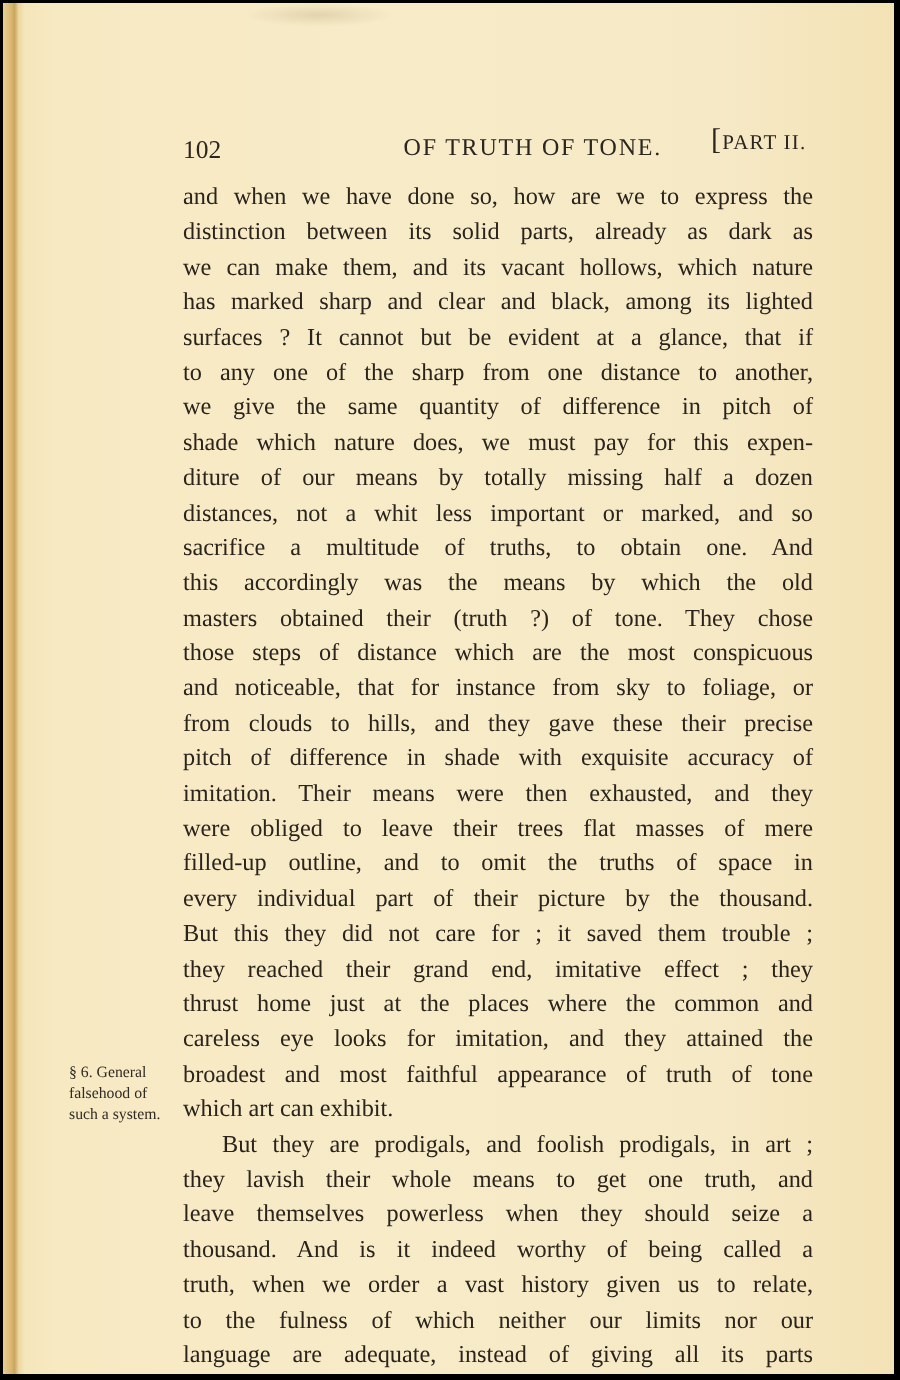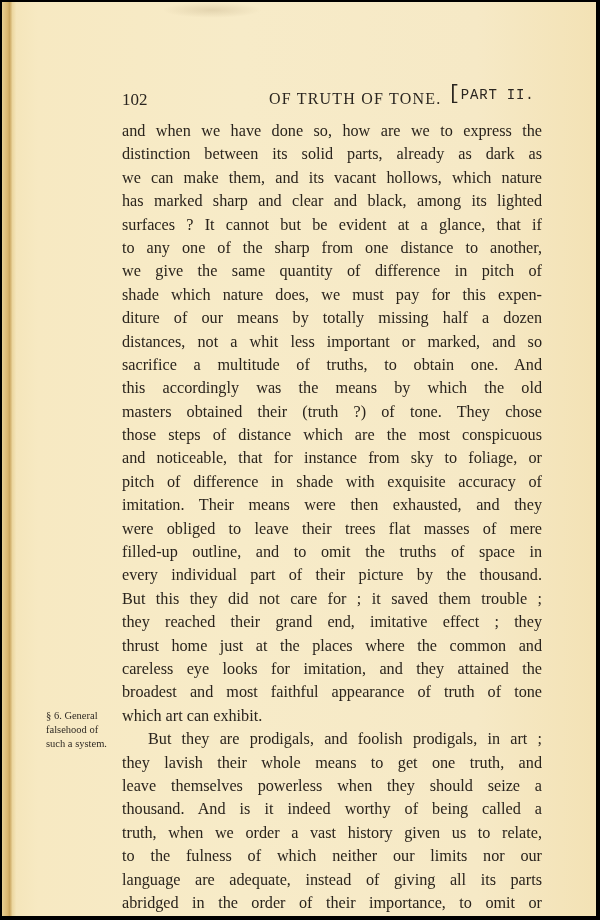--- a/index.html
+++ b/index.html
@@ -21,21 +21,21 @@
   .page::after {
     content:""; position:absolute; left:160px; top:0; width:100px; height:16px;
     background:radial-gradient(ellipse at center,rgba(190,170,130,.35),rgba(0,0,0,0) 70%);
   }
   .running-head {
     position:absolute; left:118px; top:86px; width:436px; height:24px;
     color:#2b2620;
   }
   .page-number { position:absolute; left:2px; top:2px; font-size:17px; }
   .running-title { position:absolute; left:149px; top:2px; font-size:16px; letter-spacing:1.2px; font-variant:small-caps; }
-  .part-label { position:absolute; left:328px; top:-6px; font-size:14px; letter-spacing:0.8px;font-family:Liberation Mono, monospace; }
+  .part-label { position:absolute; left:354px; top:-6px; font-size:14px; letter-spacing:0.8px; }
   .part-label .bracket { font-size:20px; font-weight:normal; }
   .body-text {
     position:absolute; left:120px; top:118px; width:420px;
     color:#2a241d; font-size:16.2px;
   }
   .line {
     height:23.4px; line-height:23.4px; white-space:nowrap;
     text-align:justify; text-align-last:justify;
   }
   .line.last { text-align-last:left; }
@@ -73,20 +73,21 @@
       <div class="line">to any one of the sharp from one distance to another,</div>
       <div class="line">we give the same quantity of difference in pitch of</div>
       <div class="line">shade which nature does, we must pay for this expen-</div>
       <div class="line">diture of our means by totally missing half a dozen</div>
       <div class="line">distances, not a whit less important or marked, and so</div>
       <div class="line">sacrifice a multitude of truths, to obtain one.  And</div>
       <div class="line">this accordingly was the means by which the old</div>
       <div class="line">masters obtained their (truth ?) of tone.  They chose</div>
       <div class="line">those steps of distance which are the most conspicuous</div>
       <div class="line">and noticeable, that for instance from sky to foliage, or</div>
+      <div class="line">from clouds to hills, and they gave these their precise</div>
       <div class="line">pitch of difference in shade with exquisite accuracy of</div>
       <div class="line">imitation.  Their means were then exhausted, and they</div>
       <div class="line">were obliged to leave their trees flat masses of mere</div>
       <div class="line">filled-up outline, and to omit the truths of space in</div>
       <div class="line">every individual part of their picture by the thousand.</div>
       <div class="line">But this they did not care for ; it saved them trouble ;</div>
       <div class="line">they reached their grand end, imitative effect ; they</div>
       <div class="line">thrust home just at the places where the common and</div>
       <div class="line">careless eye looks for imitation, and they attained the</div>
       <div class="line">broadest and most faithful appearance of truth of tone</div>

